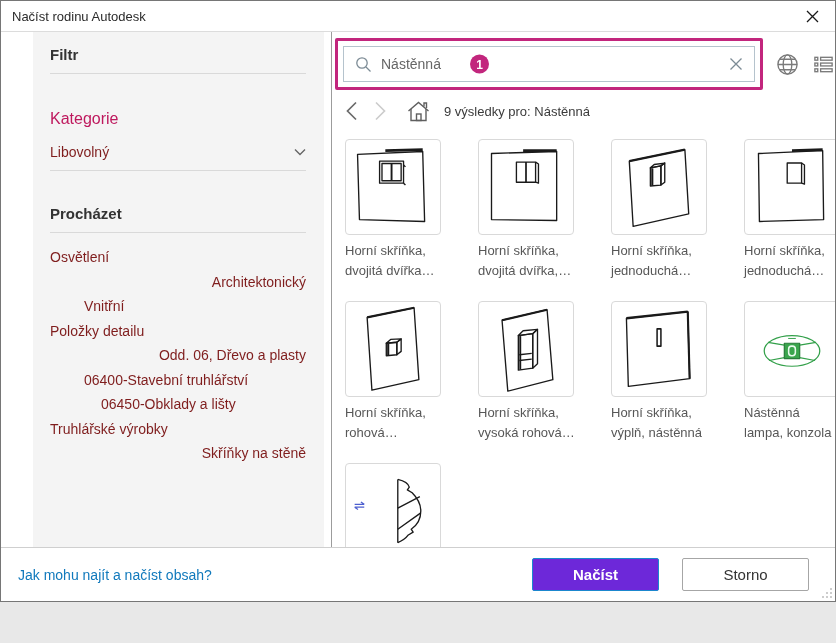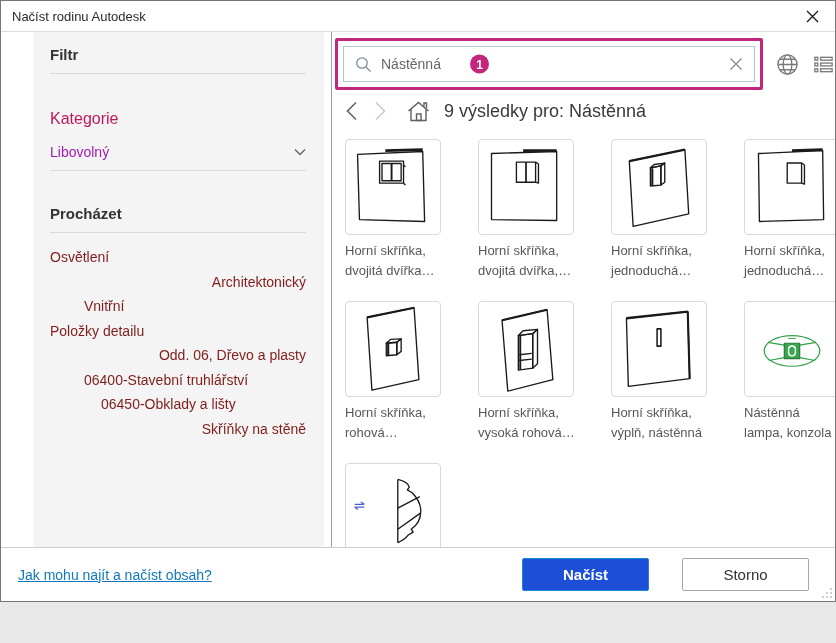--- a/index.html
+++ b/index.html
@@ -18,21 +18,21 @@
   
   .content { flex:1 1 auto; display:flex; min-height:0;padding-left:32px; }
   .sidebar { width:291px; flex:0 0 291px; background:#f4f4f4; padding:14px 18px 0 17px; }
   .sep { width:8px; flex:0 0 8px; background:#fff; border-right:1px solid #9c9c9c; }
   .main { flex:1 1 auto; padding:6px 10px 0 13px; overflow:hidden; }
 
   .side-h { font-size:15px; font-weight:bold; color:#333; }
   .divider { border:none; border-top:1px solid #d9d9d9; margin:10px 0 0 0; }
   .cat-label { margin-top:36px; font-size:16px; color:#be185d; }
   .dropdown { margin-top:16px; display:flex; align-items:center; font-size:14px;
-    color:#a21caf; cursor:pointer; }
+    color:#7f1d1d; cursor:pointer; }
   .dropdown .chev { margin-left:auto; color:#666; }
   .browse-h { margin-top:34px; }
   .tree { list-style:none; margin-top:12px; font-size:14px; color:#7f1d1d; }
   .tree li { line-height:24.5px; cursor:pointer; white-space:nowrap; }
   .l0 { padding-left:0; } .l1 { padding-left:17px;text-align:right; }
   .l2 { padding-left:34px; } .l3 { padding-left:51px; }
 
   
   .search-row { display:flex; align-items:center; }
   .highlight { position:relative; border:3px solid #c2267d; border-radius:2px;
@@ -48,41 +48,41 @@
     justify-content:center; }
   .tool-icons { display:flex; align-items:center; gap:13px; margin-left:13px;
     color:#7a7a7a; }
   .tool-icons .ticon { cursor:pointer; display:flex; }
 
   
   .nav-row { display:flex; align-items:center; margin-top:7px; height:28px; }
   .nav-back { color:#6b6b6b; cursor:pointer; display:flex; }
   .nav-fwd { color:#cccccc; margin-left:16px; display:flex; }
   .nav-home { color:#5f5f5f; margin-left:19px; cursor:pointer; display:flex; }
-  .status { margin-left:13px; font-size:18px; color:#3a3a3a; }
+  .status { margin-left:13px; font-size:13px; color:#3a3a3a; }
 
   
   .grid { display:grid; grid-template-columns:133px 133px 133px 127px;
     row-gap:20px; margin-top:14px; }
   .cell { cursor:pointer; }
   .tile { width:96px; height:96px; border:1px solid #d9d9d9; border-radius:4px;
     background:#fff; display:flex; align-items:center; justify-content:center; }
   .caption { margin-top:6px; font-size:13px; color:#575757; line-height:20px;
     width:122px; }
 
   
   .footer { flex:0 0 54px; border-top:1px solid #cfcfcf; display:flex;
     align-items:center; padding:0 26px 0 17px; position:relative; }
-  .help-link { font-size:14px; color:#1079bc; text-decoration:underline;
+  .help-link { font-size:14px; color:#1079bc; 
     cursor:pointer; }
   .btn { width:127px; height:33px; font-size:15px; border-radius:2px;
     cursor:pointer; font-family:"Liberation Sans", sans-serif; }
-  .btn-load { margin-left:auto; background:#1d4ed8; border:1px solid #1b87ce;
+  .btn-load { margin-left:auto; background:#6d28d9; border:1px solid #1b87ce;
     color:#fff; font-weight:bold; }
-  .btn-cancel { margin-left:33px; background:#fff; border:1px solid #a6a6a6;
+  .btn-cancel { margin-left:23px; background:#fff; border:1px solid #a6a6a6;
     color:#333; }
   .grip { position:absolute; right:2px; bottom:2px; }
   svg { display:block; }
 </style>
 </head>
 <body>
 
 <div class="dialog">
 
   <div class="titlebar">
@@ -112,20 +112,21 @@
       <div class="side-h browse-h">Procházet</div>
       <hr class="divider">
       <ul class="tree">
         <li class="l0">Osvětlení</li>
         <li class="l1">Architektonický</li>
         <li class="l2">Vnitřní</li>
         <li class="l0">Položky detailu</li>
         <li class="l1">Odd. 06, Dřevo a plasty</li>
         <li class="l2">06400-Stavební truhlářství</li>
         <li class="l3">06450-Obklady a lišty</li>
+        <li class="l0">Truhlářské výrobky</li>
         <li class="l1">Skříňky na stěně</li>
       </ul>
     </div>
     <div class="sep"></div>
 
     <div class="main">
 
       <div class="search-row">
         <div class="highlight">
           <div class="searchbox">

